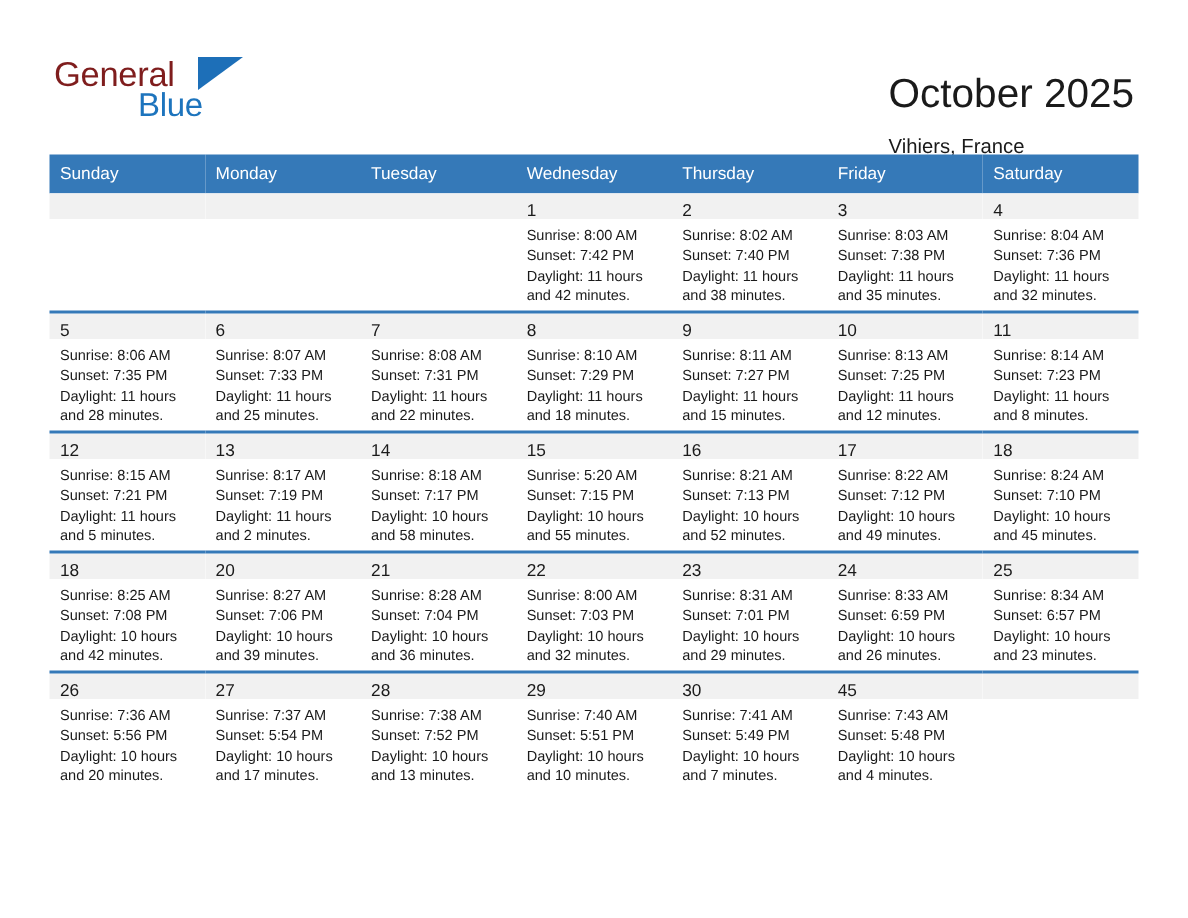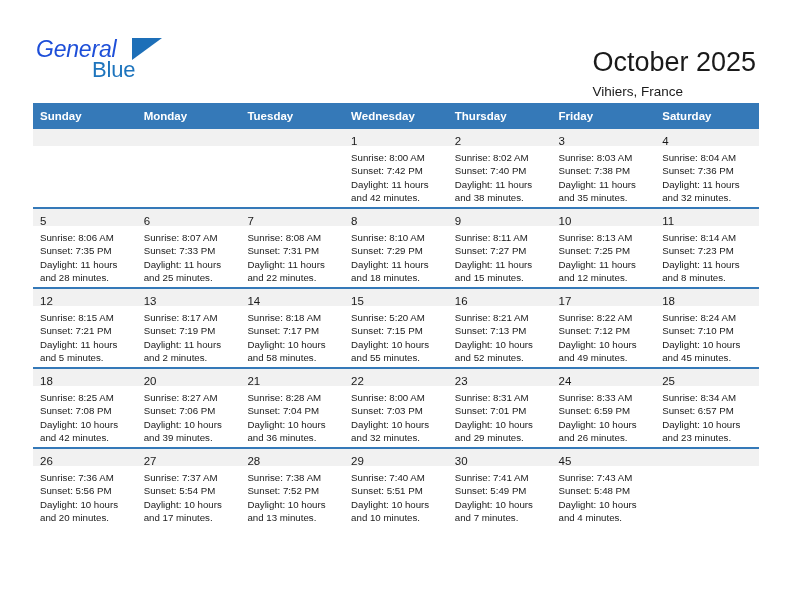--- a/index.html
+++ b/index.html
@@ -35,23 +35,22 @@
     top: 36px;
     width: 240px;
     height: 50px;
   }
   .brand-general {
     position: absolute;
     left: 0;
     top: 0;
     font-size: 23px;
     letter-spacing: -0.2px;
-    color: #1d4ed8;
+    color: #7f1d1d;
     font-family: "Liberation Sans", sans-serif;
-    font-style: italic;
   }
   .brand-blue {
     position: absolute;
     left: 56px;
     top: 21px;
     font-size: 22px;
     letter-spacing: -0.2px;
     color: #1d74bd;
     font-family: "Liberation Sans", sans-serif;
   }
@@ -74,38 +73,38 @@
   .cal-title {
     font-size: 27px;
     color: #1a1a1a;
     line-height: 32px;
     white-space: nowrap;
   }
   .cal-subtitle {
     font-size: 13.5px;
     color: #1a1a1a;
     line-height: 20px;
-    margin-top: 4px;
+    margin-top: 10px;
     white-space: nowrap;
   }
 
   
   .calendar {
     position: absolute;
     left: 33px;
     top: 103px;
     width: 726px;
     border-collapse: collapse;
     table-layout: fixed;
   }
   .calendar th {
     background: #3579b8;
     color: #ffffff;
     font-size: 11.5px;
-    font-weight: bold;
+    font-weight: normal;
     text-align: left;
     padding: 6px 0 6px 7px;
     height: 14px;
     border: none;
   }
   .calendar td {
     vertical-align: top;
     width: 103.7px;
     height: 78px;
     padding: 0;

